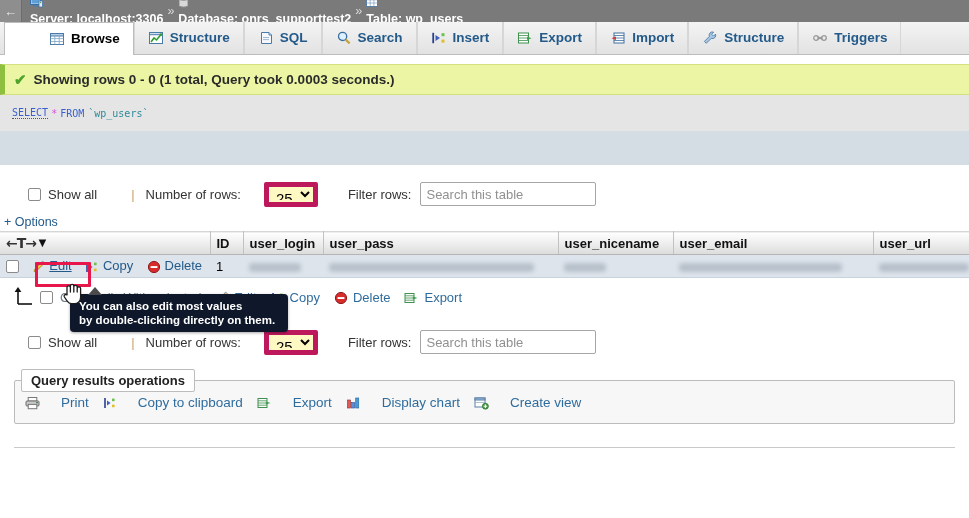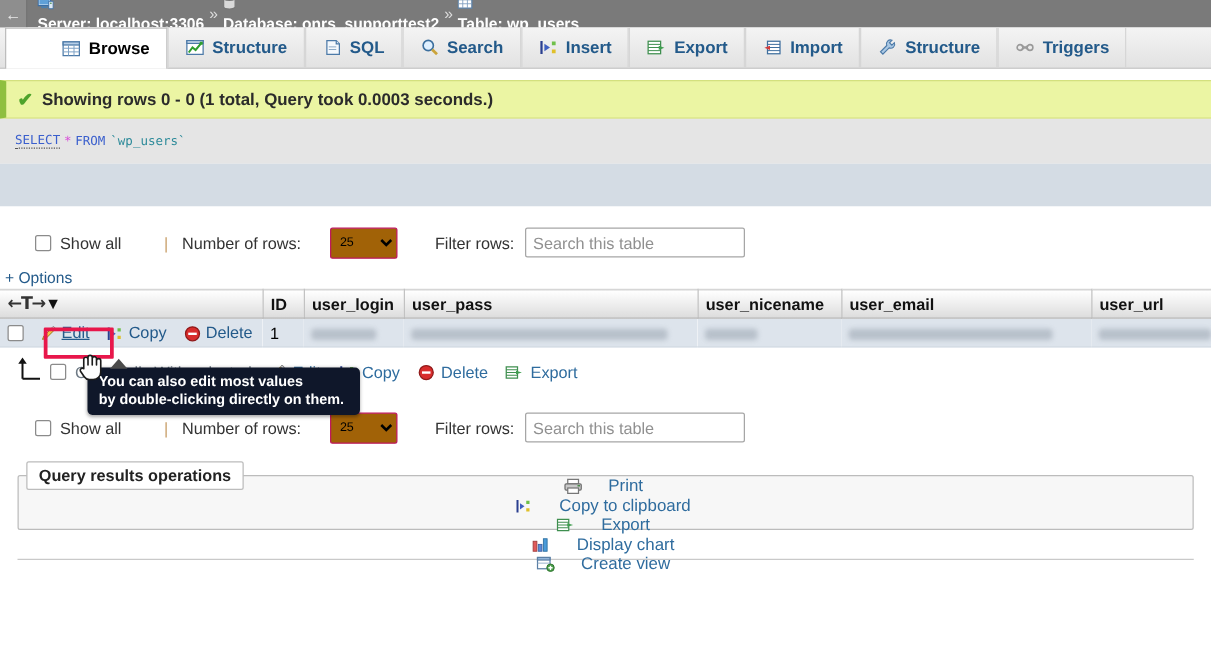--- a/index.html
+++ b/index.html
@@ -122,25 +122,25 @@
     background: #fff;
     border-radius: 2px;
     display:inline-block;
     margin-right: 7px;
     flex: 0 0 13px;
   }
   .vsep { color:#c9a06a; margin: 0 11px; }
   .lbl { margin-right: 23px; }
   select.numrows {
     font-family:"Liberation Sans", sans-serif;
-    font-size: 10px;
+    font-size: 15px;
     padding: 2px 3px;
-    border: 1px solid #be185d;
+    border: 5px solid #be185d;
     border-radius: 2px;
-    background:#a16207;
+    background:#fef9c3;
     height: 25px;
     width: 54px;
   }
   .filterlbl { margin-left: 30px; margin-right: 9px; color:#333; }
   input.filter {
     width: 176px; height: 24px;
     border: 1px solid #a6a6a6;
     border-radius: 2px;
     font-size: 13px;
     padding: 2px 5px;
@@ -264,21 +264,20 @@
   
   .qro {
     position: relative;
     margin: 23px 14px 0 14px;
     border: 1px solid #bcbcbc;
     border-radius: 2px;
     background: #f7f7f7;
     height: 44px;
     display:flex; align-items:center;
     padding-left: 10px;
-    flex-direction: column;
   }
   .qro-legend {
     position:absolute;
     left: 6px; top: -12px;
     background: #fff;
     border: 1px solid #bcbcbc;
     border-radius: 2px;
     padding: 3px 9px;
     font-size: 13px;
     font-weight: bold;

